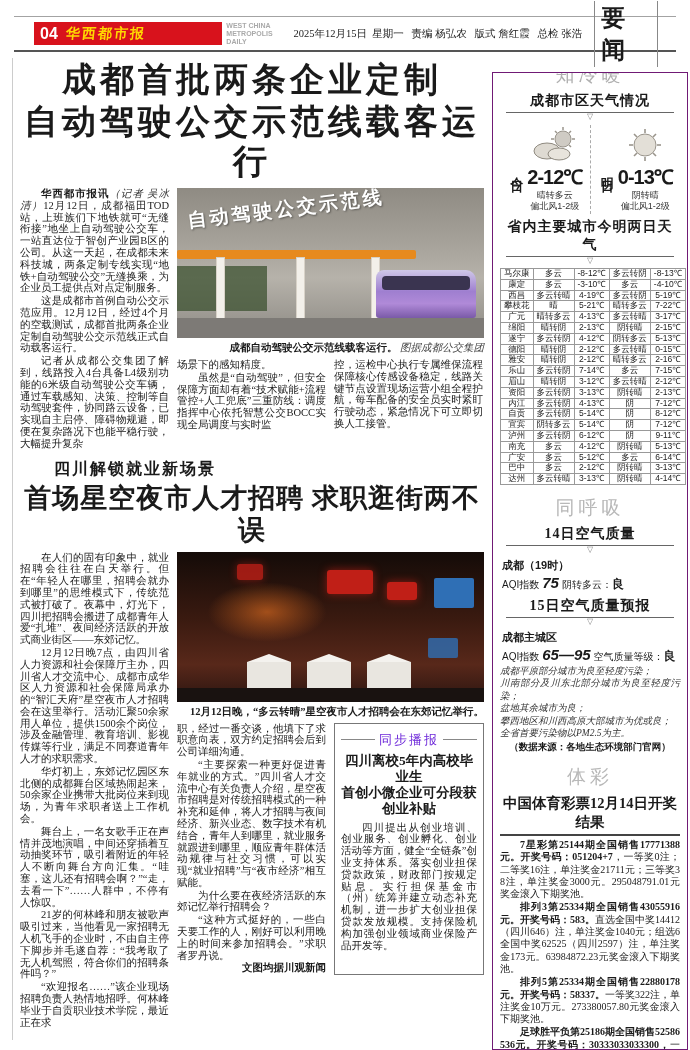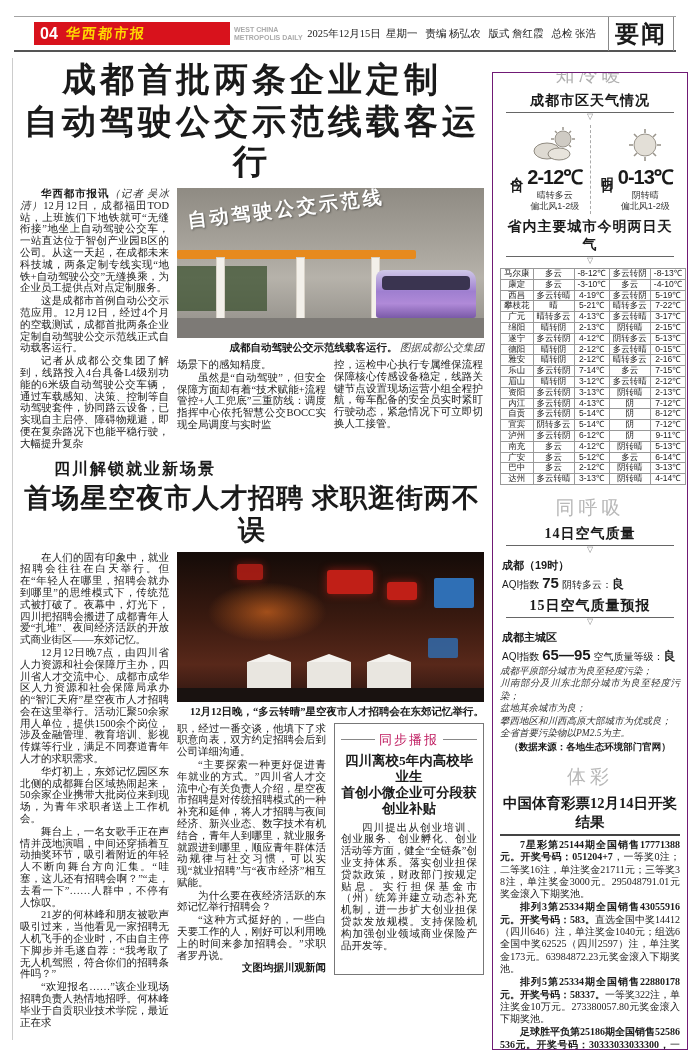--- a/index.html
+++ b/index.html
@@ -11,21 +11,21 @@
   
   .masthead { position:relative; margin:16px 14px 0 14px; border-top:1px solid #a3a3a3; border-bottom:2px solid #555;
               height:36px; display:flex; align-items:center; }
   .logo-box { background:#d8121c; color:#fff; width:196px; height:23px; margin-left:20px;
               display:flex; align-items:center; padding:0 6px; }
   .logo-page { font-size:16px; font-weight:bold; font-family:"Liberation Sans", sans-serif; }
   .logo-name { color:#ffd900; font-weight:bold; font-size:14px; margin-left:8px; letter-spacing:2px;
                transform:skewX(-6deg); }
   .logo-en { color:#aaa; font-size:7px; font-family:"Liberation Sans", sans-serif; margin-left:4px; width:70px; line-height:8px; font-weight:bold;}
   .mast-date { margin-left:auto; font-size:10.5px; color:#222; white-space:pre; }
-  .mast-section { border-left:1px solid #888; border-right:1px solid #888; margin:0 2px 0 12px;
+  .mast-section { border-left:1px solid #888; border-right:1px solid #888; margin:0 18px 0 12px;
                   padding:1px 6px; font-size:24px; font-weight:bold; letter-spacing:2px; }
 
   
   .content { display:flex; padding:6px 0 0 20px; gap:8px; }
   .main { width:464px; }
   .sidebar { width:196px; border:1px solid #701a75; padding:0 7px 8px 7px; margin-top:14px;
              font-family:"Liberation Sans", sans-serif; height:978px; overflow:hidden; }
 
   
   .hl1 { text-align:center; font-size:34px; line-height:40px; font-weight:900; letter-spacing:4px; margin-top:2px; }
@@ -59,21 +59,21 @@
   .p2-glow { position:absolute; top:30px; left:30px; width:120px; height:60px; background:radial-gradient(#d86a20aa,#0000 70%); }
   .p2-sign { position:absolute; background:#c01f17; border-radius:3px; box-shadow:0 0 8px #c01f17aa; }
   .p2-blue { position:absolute; background:#2f6fb5; border-radius:2px; }
   .p2-tent { position:absolute; bottom:14px; width:44px; height:26px; background:#e9e6e0; }
   .p2-tent::before { content:""; position:absolute; top:-8px; left:0; border-left:22px solid transparent;
                      border-right:22px solid transparent; border-bottom:8px solid #f4f2ee; }
   .p2-crowd { position:absolute; bottom:0; left:0; right:0; height:14px; background:#191210; }
 
   
   .boxed { width:150px; border:1px solid #777; padding:5px 6px; }
-  .boxed-hd { display:flex; align-items:center; gap:4px; font-size:13px; color:#be185d; letter-spacing:2px;
+  .boxed-hd { display:flex; align-items:center; gap:4px; font-size:13px; color:#6d28d9; letter-spacing:2px;
               justify-content:center; margin:2px 0 4px 0; }
   .boxed-hd::before, .boxed-hd::after { content:""; flex:1; border-top:1px solid #888; }
   .boxed-title { font-size:13.5px; font-weight:900; text-align:center; line-height:16px; margin-bottom:5px; }
 
   
   .sec-hd { width:fit-content; margin:-11px auto 4px auto; background:#fff; padding:0 10px;
             color:#b0b0b0; font-size:19px; letter-spacing:4px; }
   .sec-hd.inner { margin-top:10px; color:#b8b8b8; }
   .side-sub { font-family:"Liberation Serif", serif; font-weight:900; text-align:center; font-size:14px;
               border-bottom:1px solid #666; padding-bottom:2px; margin:4px 6px 0 6px; letter-spacing:1px; }
@@ -85,21 +85,21 @@
             font-family:"Liberation Serif", serif; }
   .wx-main { text-align:center; }
   .wx-temp { font-size:20px; font-weight:900; font-family:"Liberation Sans", sans-serif; letter-spacing:-1px; }
   .wx-desc, .wx-wind { font-size:9px; color:#333; line-height:11px; }
   .wx-icon { display:block; margin:0 auto; }
   table.citytab { border-collapse:collapse; margin:2px auto 0 auto; }
   table.citytab td { border:1px solid #999; font-size:8.5px; padding:0px 3px; text-align:center;
                      line-height:9.8px; white-space:nowrap; color:#222; }
   .aq-city { font-size:11px; font-weight:bold; font-family:"Liberation Sans", sans-serif; margin:4px 0 1px 2px; }
   .aq-line { font-size:10px; margin-left:2px; }
-  .aq-line .aqv { font-size:15px; font-weight:900; font-family:"Liberation Sans", sans-serif; padding:0 3px; }
+  .aq-line .aqv { font-size:15px; font-weight:900; font-family:"Liberation Sans", sans-serif; padding:0 3px;font-style:italic; }
   .aq-line .grade { font-weight:900; font-size:12px; }
   .aq-notes p { font-size:9.5px; line-height:12.5px; color:#333; font-style:italic;
                 font-family:"Liberation Serif", serif; text-align:justify; }
   .aq-src { font-size:9.5px; font-weight:bold; text-align:center; margin-top:1px; font-family:"Liberation Serif", serif; }
   .lot-title { font-family:"Liberation Serif", serif; font-weight:900; text-align:center; font-size:14.5px;
                margin:2px 0 3px 0; border-bottom:2px solid #444; padding-bottom:2px;}
   .lot p { font-family:"Liberation Serif", serif; font-size:10px; line-height:12.3px; }
 </style>
 </head>
 <body>

